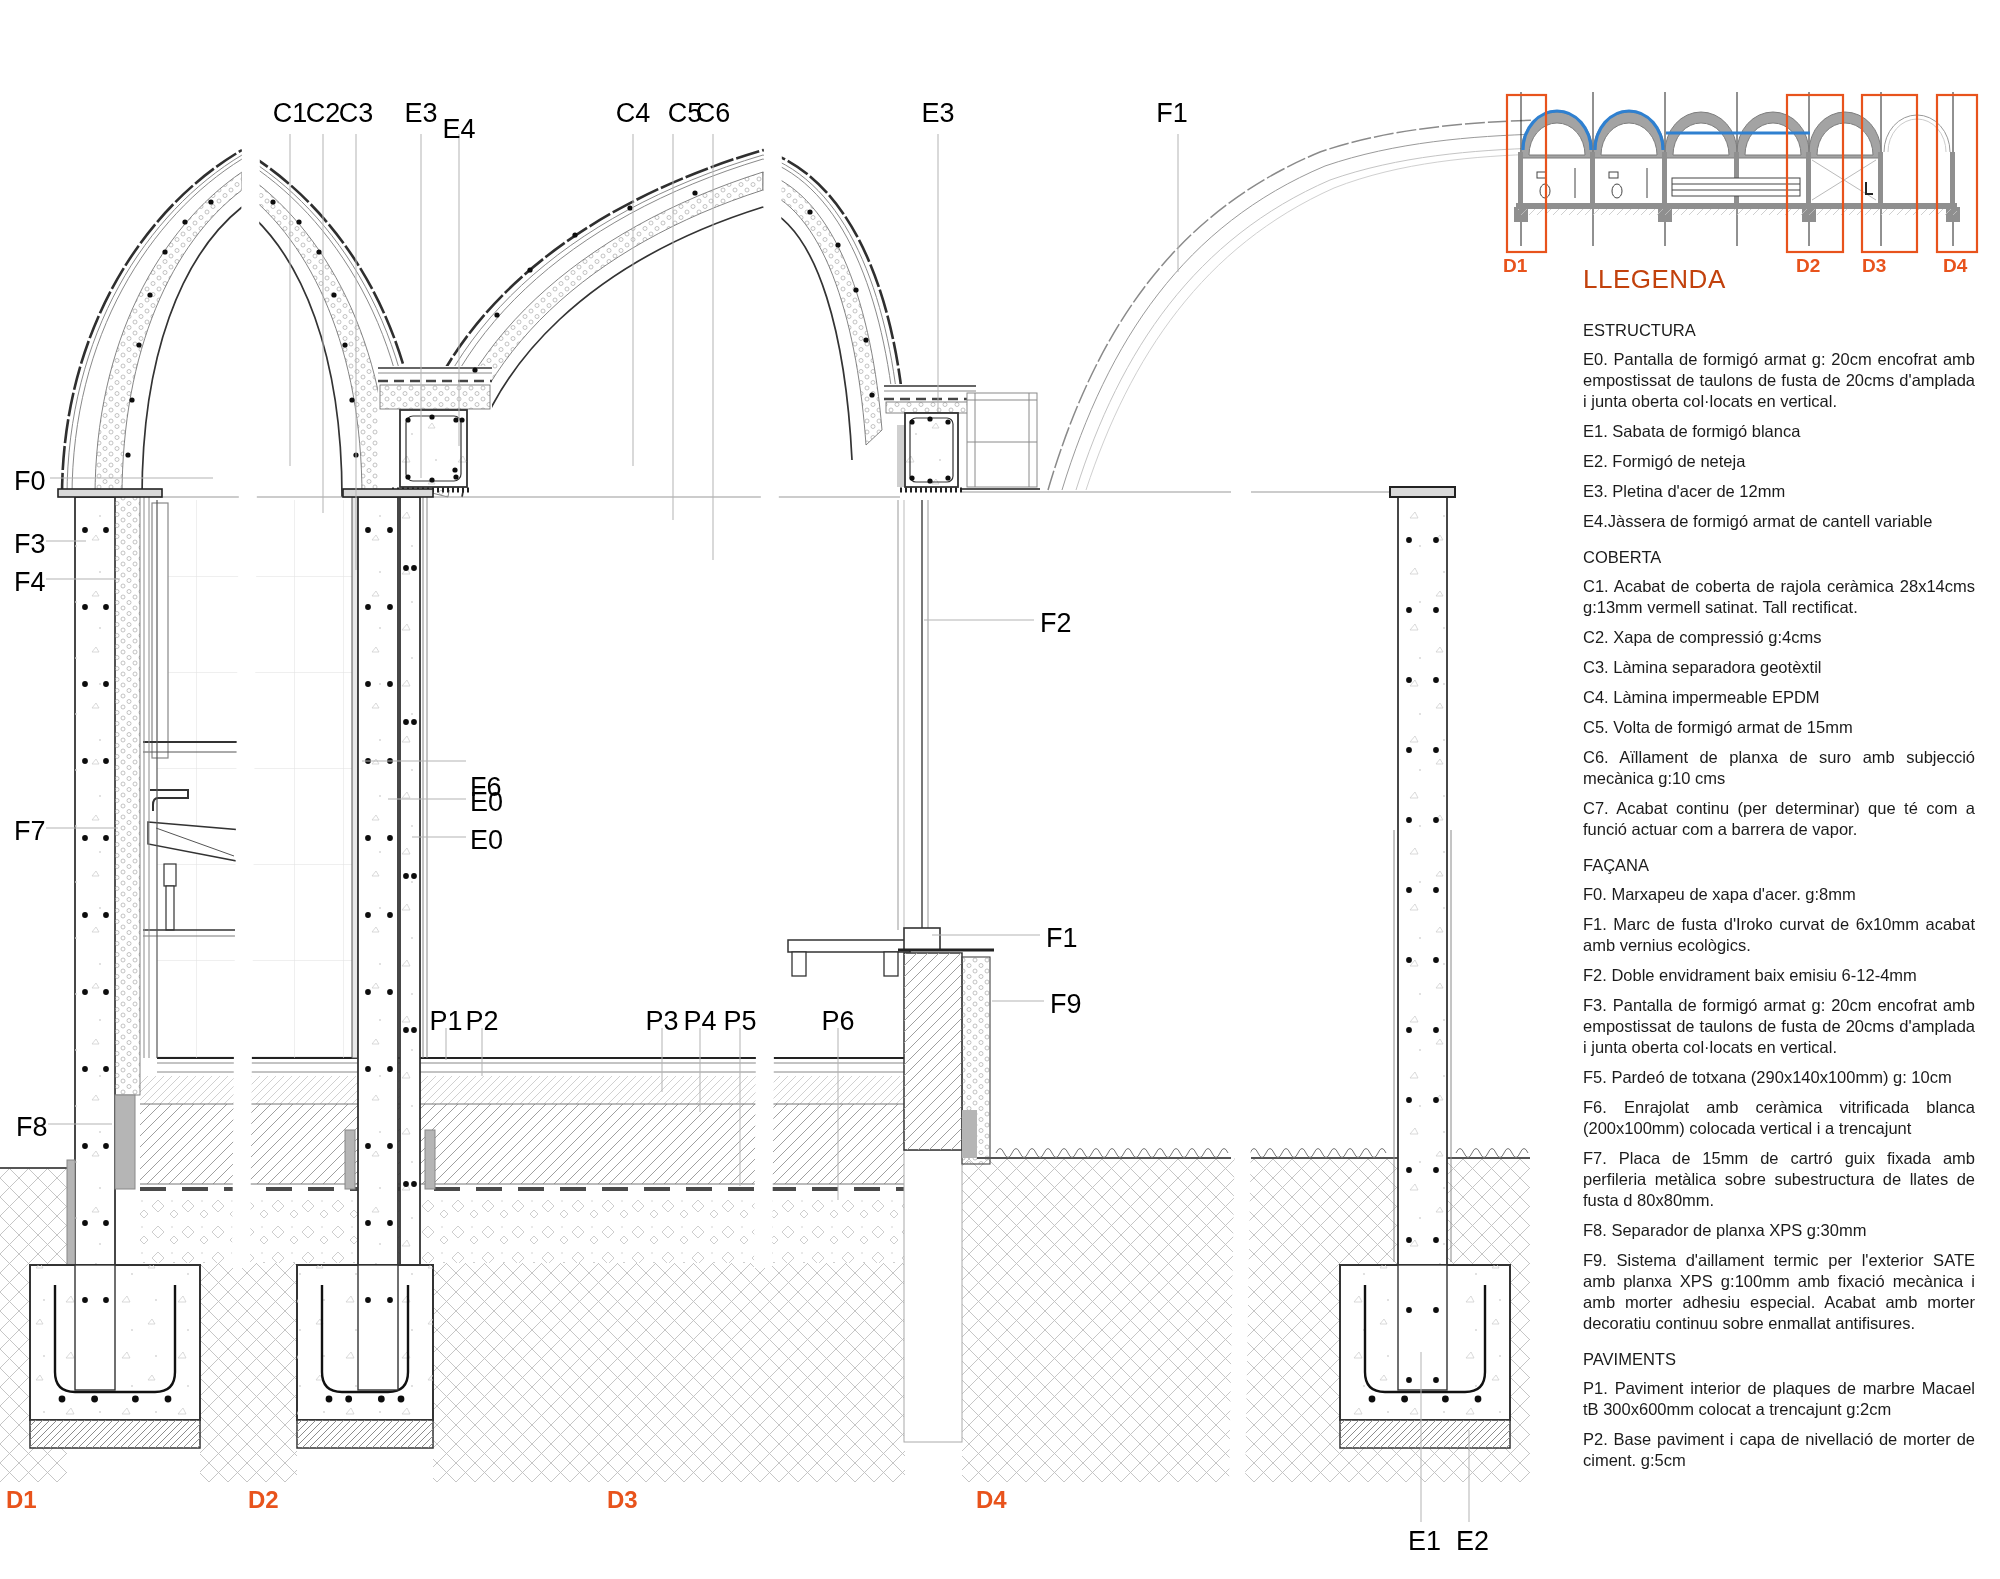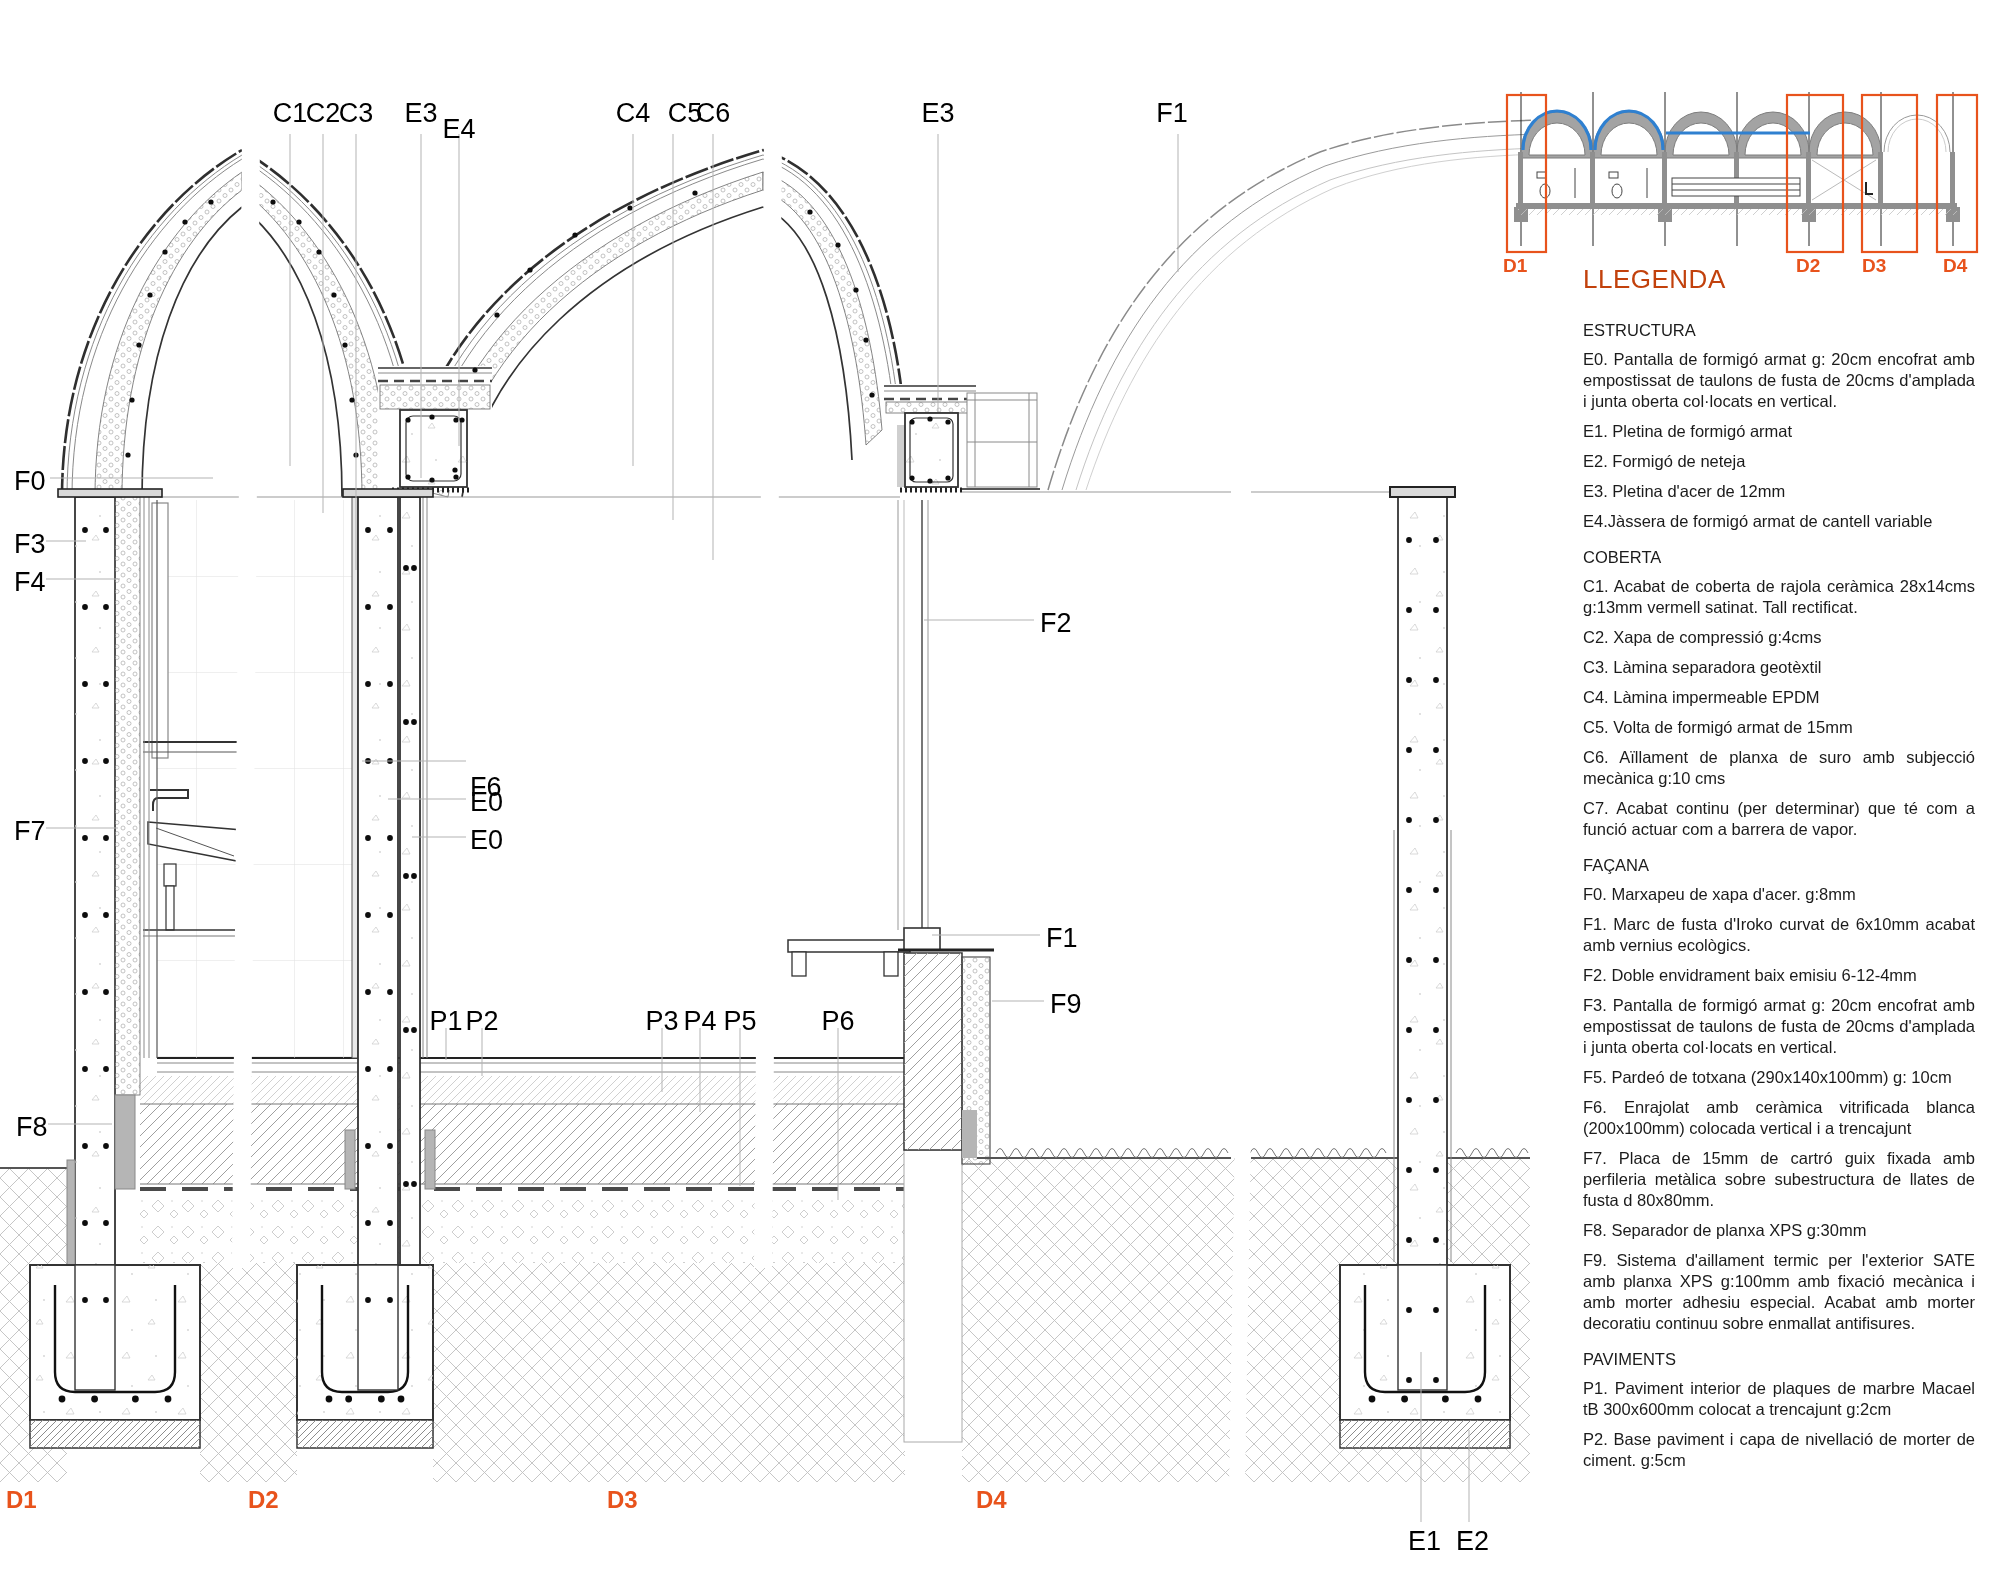--- a/index.html
+++ b/index.html
@@ -527,21 +527,21 @@
       <div class="kmark" style="left: 1796px; top: 256px;">D2</div>
       <div class="kmark" style="left: 1862px; top: 256px;">D3</div>
       <div class="kmark" style="left: 1943px; top: 256px;">D4</div>
     </div>
 
 <div id="legend">
   <div id="legend-title">LLEGENDA</div>
   <div id="legend-body">
         <div class="lg-head">ESTRUCTURA</div>
         <div class="lg-item">E0. Pantalla de formigó armat g: 20cm encofrat amb empostissat de taulons de fusta de 20cms d'amplada i junta oberta col·locats en vertical.</div>
-        <div class="lg-item">E1. Pletina de formigó armat</div>
+        <div class="lg-item">E1. Sabata de formigó blanca</div>
         <div class="lg-item">E2. Formigó de neteja</div>
         <div class="lg-item">E3. Pletina d'acer de 12mm</div>
         <div class="lg-item">E4.Jàssera de formigó armat de cantell variable</div>
         <div class="lg-head">COBERTA</div>
         <div class="lg-item">C1. Acabat de coberta de rajola ceràmica 28x14cms g:13mm  vermell satinat. Tall rectificat.</div>
         <div class="lg-item">C2. Xapa de compressió  g:4cms</div>
         <div class="lg-item">C3. Làmina separadora geotèxtil</div>
         <div class="lg-item">C4. Làmina impermeable EPDM</div>
         <div class="lg-item">C5. Volta de formigó armat de 15mm</div>
         <div class="lg-item">C6. Aïllament de planxa de suro amb subjecció mecànica g:10 cms</div>

